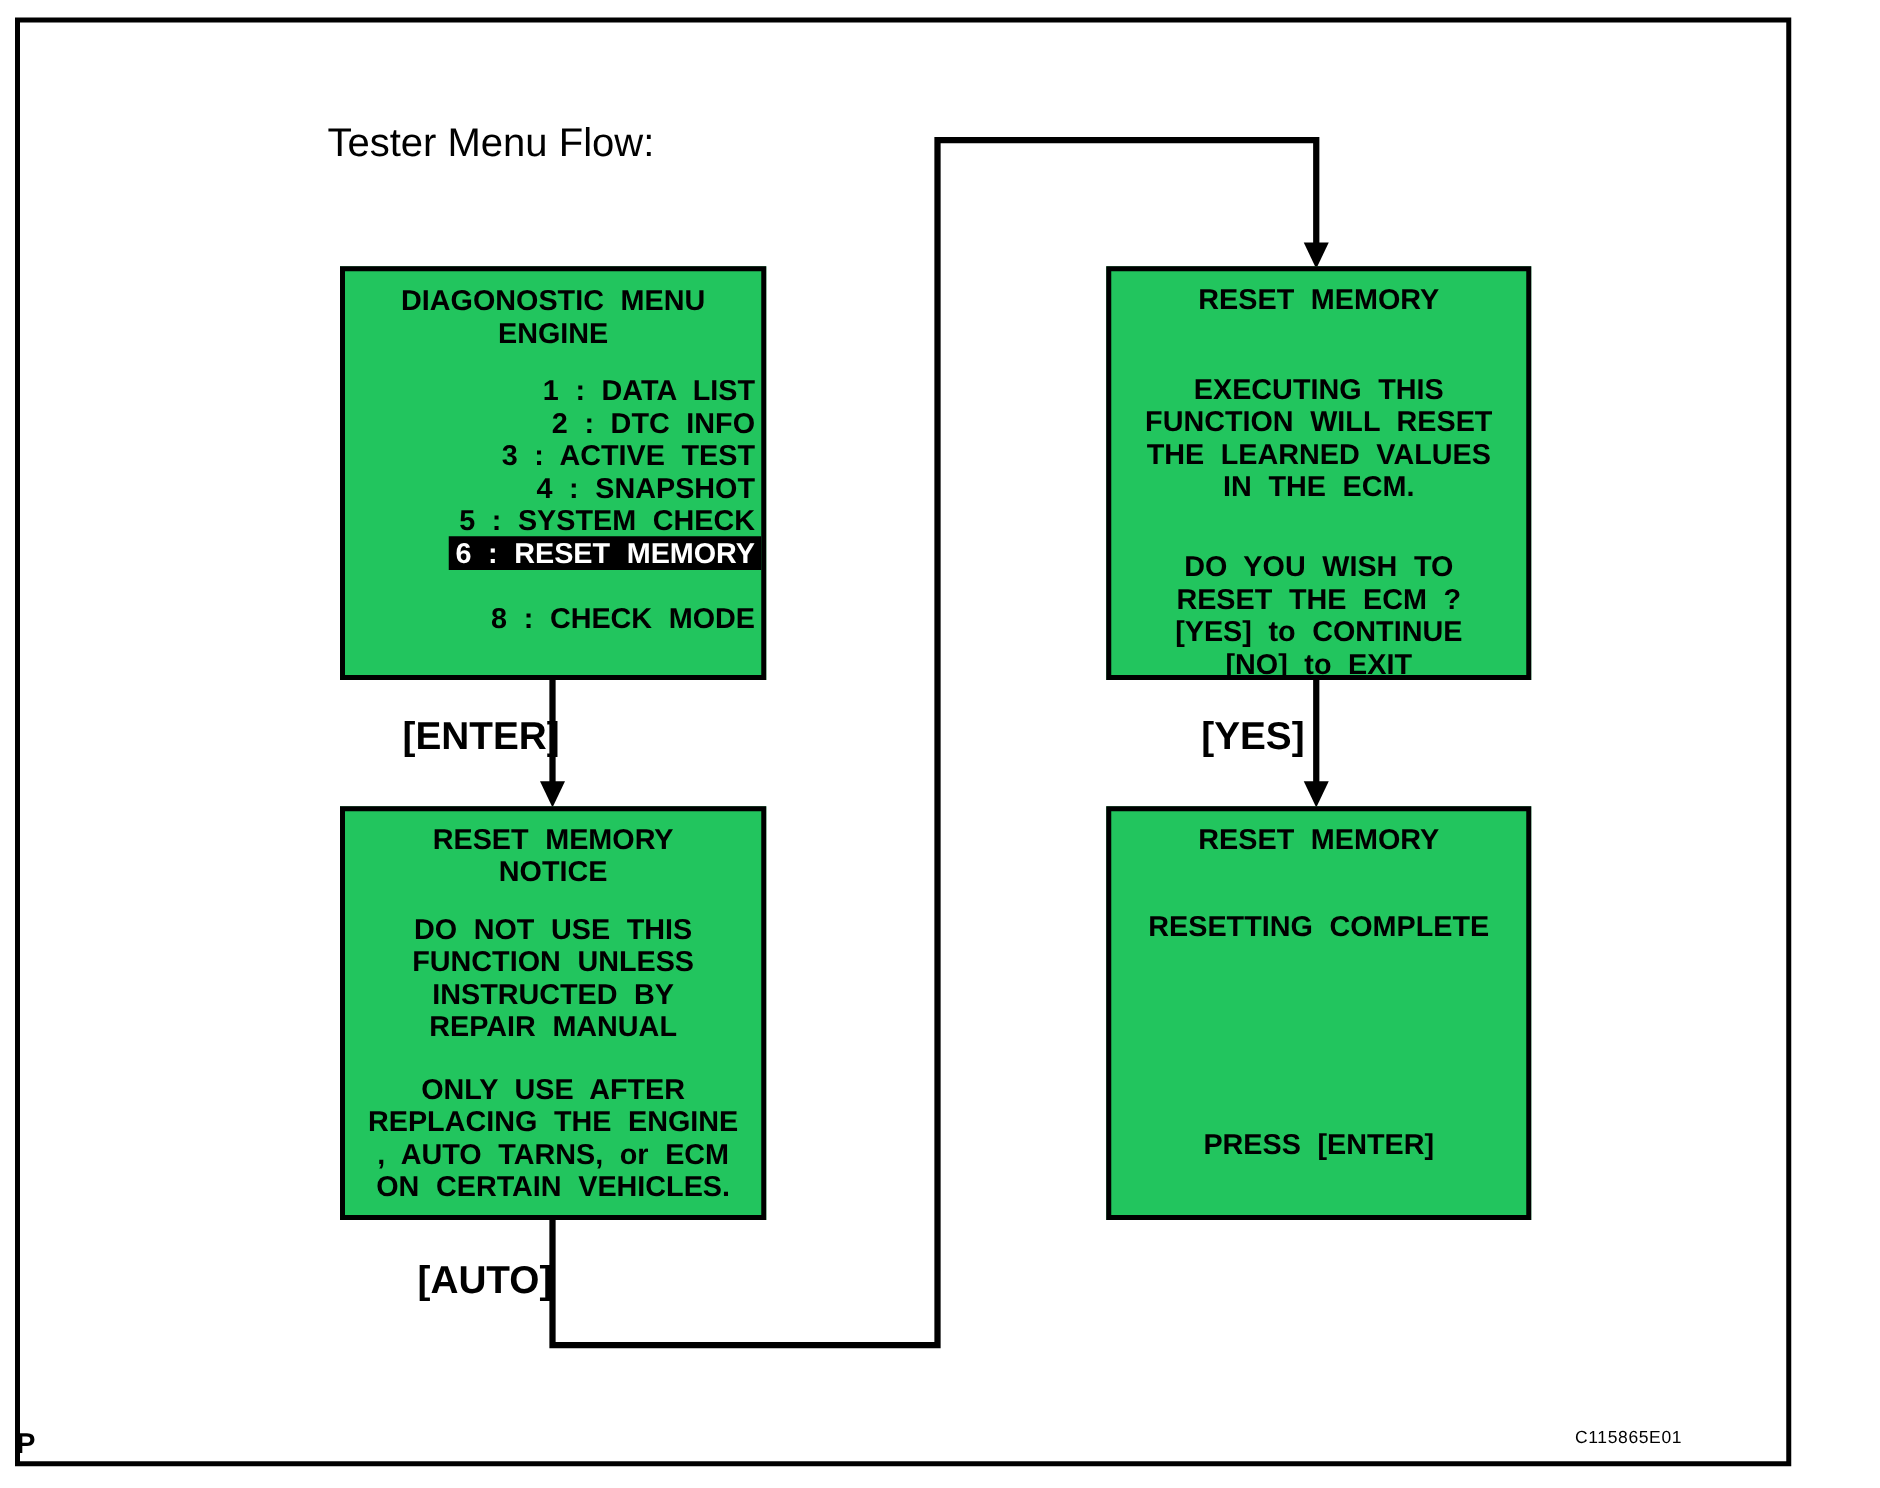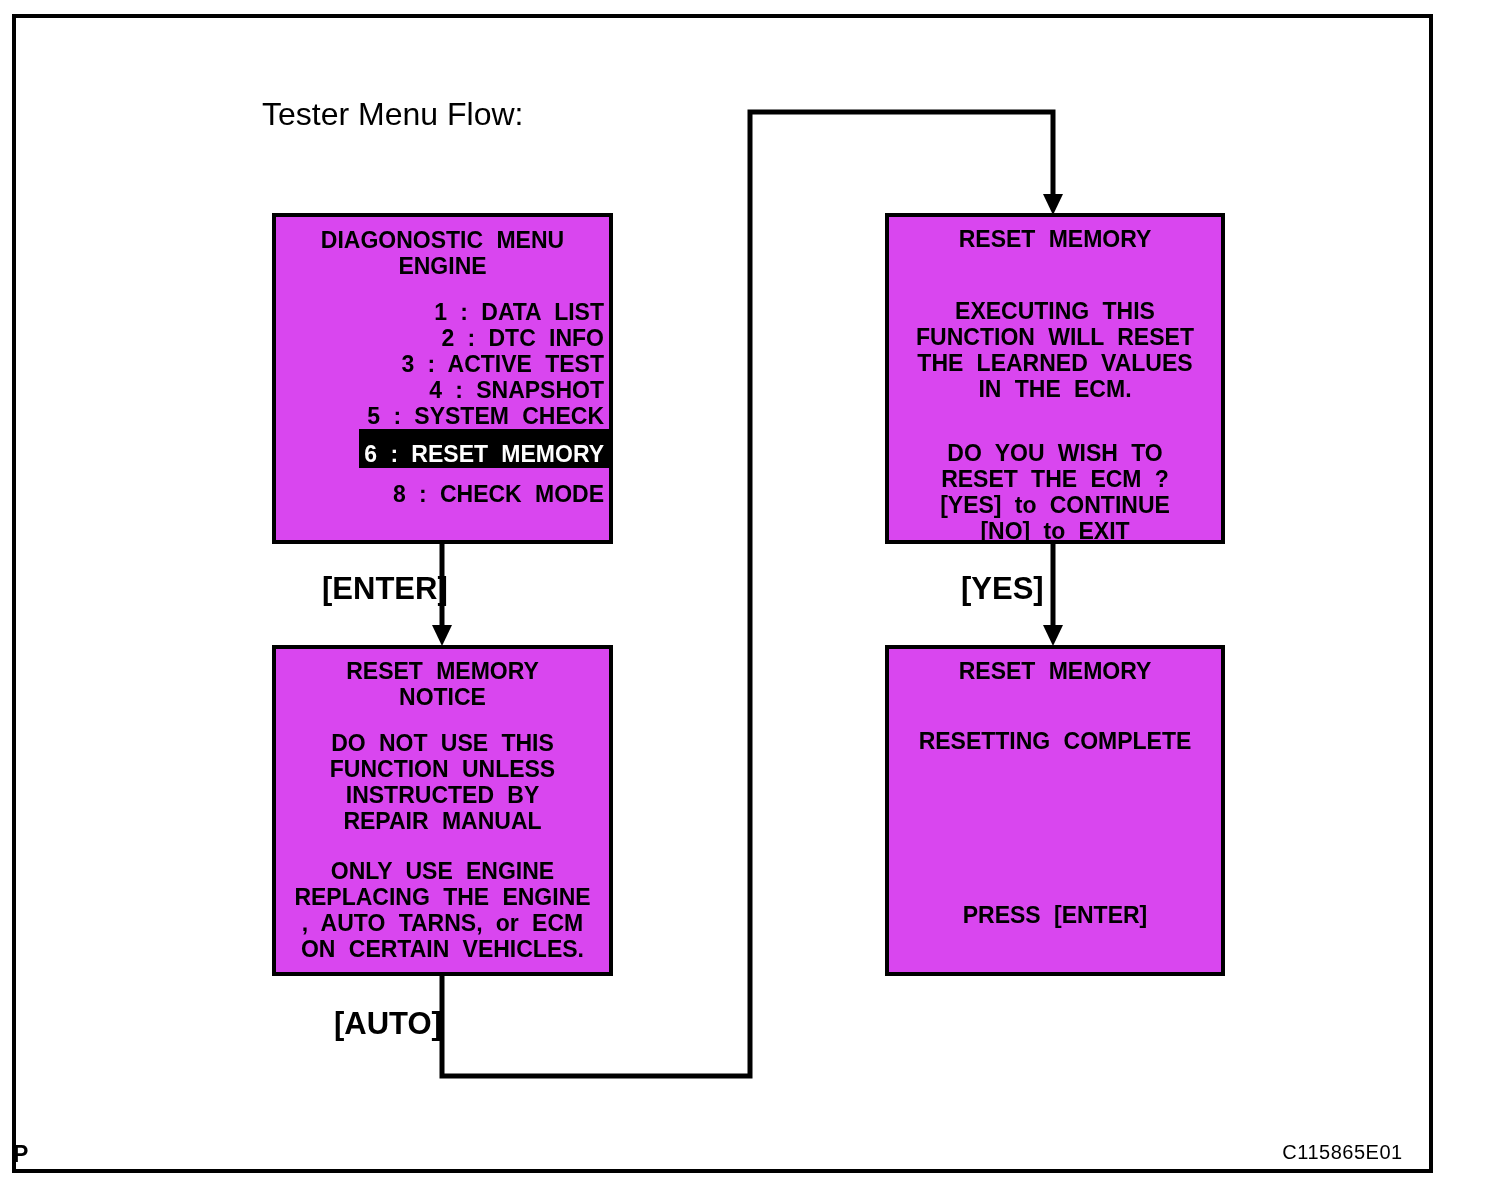--- a/index.html
+++ b/index.html
@@ -34,21 +34,21 @@
     line-height: 28px;
     white-space: nowrap;
   }
   
   .screen {
     position: absolute;
     width: 341px;
     height: 331px;
     border: 4px solid #000000;
     box-sizing: border-box;
-    background: #d946ef;
+    background: #22c55e;
     font-weight: bold;
     font-size: 23px;
     line-height: 26px;
     word-spacing: 0.30em;
     white-space: nowrap;
   }
   .screen .ttl {
     text-align: center;
   }
   .box-menu    { left: 272px; top: 213px; }
@@ -58,21 +58,21 @@
 
   .screen .pad-top { padding-top: 9px; }
   .box-menu .pad-top { padding-top: 10px; }
 
   .menu-list { margin-top: 20px; }
   .menu-item { margin-left: 49px; height: 26px; text-align: right; }
   .menu-item > span { display: inline-block; padding: 0 5px; }
   .menu-item.selected > span {
     background: #000000;
     color: #ffffff;
-    padding-top: 13px;
+    padding-top: 1px;
     padding-bottom: 1px;
     line-height: 25px;
   }
   .menu-item.gap-above { margin-top: 26px; }
 
   .para { text-align: center; }
   .box-confirm .para1 { margin-top: 46px; }
   .box-confirm .para2 { margin-top: 38px; }
   .box-notice .para1 { margin-top: 20px; }
   .box-notice .para2 { margin-top: 24px; }
@@ -96,22 +96,22 @@
     top: 0;
     width: 1504px;
     height: 1190px;
     pointer-events: none;
   }
   .figure-code {
     position: absolute;
     left: 1260px;
     top: 1141px;
     width: 165px;
-    text-align: center;
-    font-size: 20px;
+    text-align: left;
+    font-size: 14px;
     font-weight: 400;
     letter-spacing: 0.5px;
   }
   .page-marker {
     position: absolute;
     left: 13px;
     top: 1141px;
     font-size: 23px;
     font-weight: bold;
   }
@@ -170,21 +170,21 @@
   <div class="screen box-notice">
     <div class="ttl pad-top">RESET MEMORY</div>
     <div class="ttl">NOTICE</div>
     <div class="para para1">
       <div>DO NOT USE THIS</div>
       <div>FUNCTION UNLESS</div>
       <div>INSTRUCTED BY</div>
       <div>REPAIR MANUAL</div>
     </div>
     <div class="para para2">
-      <div>ONLY USE ENGINE</div>
+      <div>ONLY USE AFTER</div>
       <div>REPLACING THE ENGINE</div>
       <div>, AUTO TARNS, or ECM</div>
       <div>ON CERTAIN VEHICLES.</div>
     </div>
   </div>
 
   <div class="screen box-complete">
     <div class="ttl pad-top">RESET MEMORY</div>
     <div class="status">RESETTING COMPLETE</div>
     <div class="footer">PRESS [ENTER]</div>

